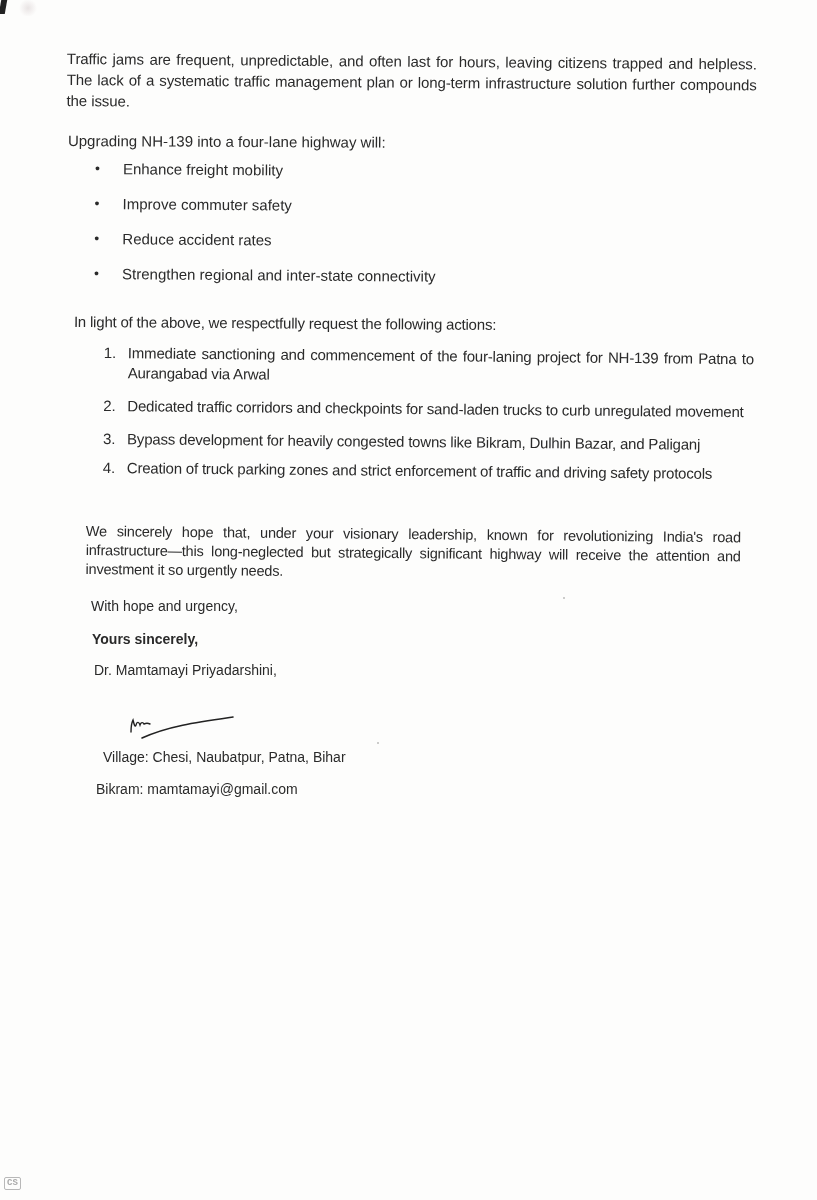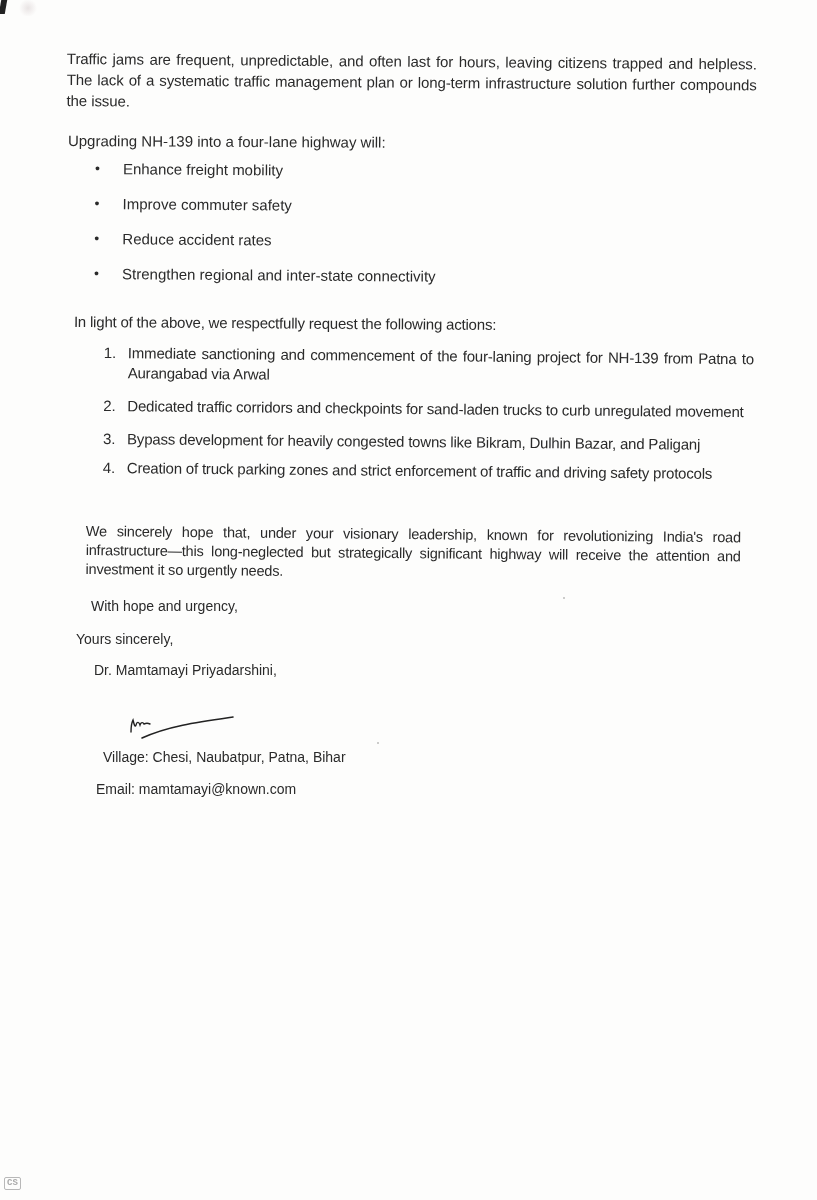--- a/index.html
+++ b/index.html
@@ -24,21 +24,21 @@
   .bullets li { font-size:15px; height:35px; display:flex; align-items:flex-start; }
   .bullets .dot { width:28px; font-size:14px; }
   .request-intro { position:absolute; left:74px; top:313px; font-size:15px; margin:0; transform:rotate(0.4deg); transform-origin:left top; letter-spacing:-0.2px;}
   .actions { position:absolute; left:104px; top:343px; width:650px; margin:0; padding:0; list-style:none; transform:rotate(0.55deg); transform-origin:left top; }
   .actions li { display:flex; font-size:15px; line-height:20px; margin-bottom:13px; letter-spacing:-0.2px; }
   .actions .num { width:24px; flex:none; }
   .actions .txt { flex:1; text-align:justify; }
   .p2 { left:86px; top:522px; width:655px; transform:rotate(0.55deg); transform-origin:left top; font-size:14.5px; line-height:19px; letter-spacing:-0.2px; }
   .closing { position:absolute; font-size:14px; margin:0; }
   .c1 { left:91px; top:598px; }
-  .c2 { left:76px; top:631px; }
+  .c2 { left:92px; top:631px;font-weight:bold; }
   .c3 { left:94px; top:662px; }
   .signature { position:absolute; left:128px; top:712px; }
   .c4 { left:95px; top:749px;margin-left:8px; }
   .c5 { left:96px; top:781px; }
   .footer { position:absolute; left:4px; top:1177px; display:flex; gap:4px;font-family:Liberation Mono, monospace; }
   .cs-logo { width:17px; height:13px; border:1.5px solid #b8b8b8; border-radius:2px; font-size:9px; font-weight:bold; color:#a9a9a9; display:flex; align-items:center; justify-content:center; box-sizing:border-box; line-height:1; }
   .footer-text { font-size:11.5px; color:#b6b6b6;margin-top:44px; }
   .speck { position:absolute; width:2px; height:2px; background:#bbb; border-radius:50%; }
 </style>
 </head>
@@ -96,21 +96,21 @@
 <p class="closing c1">With hope and urgency,</p>
 <p class="closing c2">Yours sincerely,</p>
 <p class="closing c3">Dr. Mamtamayi Priyadarshini,</p>
 
 <svg class="signature" width="110" height="32" viewBox="0 0 110 32">
   <path d="M3 20 C3 14,4 10,5 8 C6 12,7 16,8 13 C9 9,11 10,12 13 C13 10,15 10,16 12 C18 11,20 11,22 12" fill="none" stroke="#222" stroke-width="1.4" stroke-linecap="round"></path>
   <path d="M14 26 C40 14,70 10,105 5" fill="none" stroke="#222" stroke-width="1.6" stroke-linecap="round"></path>
 </svg>
 
 <p class="closing c4">Village: Chesi, Naubatpur, Patna, Bihar</p>
-<p class="closing c5">Email: mamtamayi@known.com</p>
+<p class="closing c5">Bikram: mamtamayi@gmail.com</p>
 
 <div class="speck" style="left:377px; top:742px;"></div>
 <div class="speck" style="left:563px; top:597px;"></div>
 
 <div class="footer">
   <span class="cs-logo">CS</span>
   <span class="footer-text">Scanned with CamScanner</span>
 </div>
 
 </body></html>

